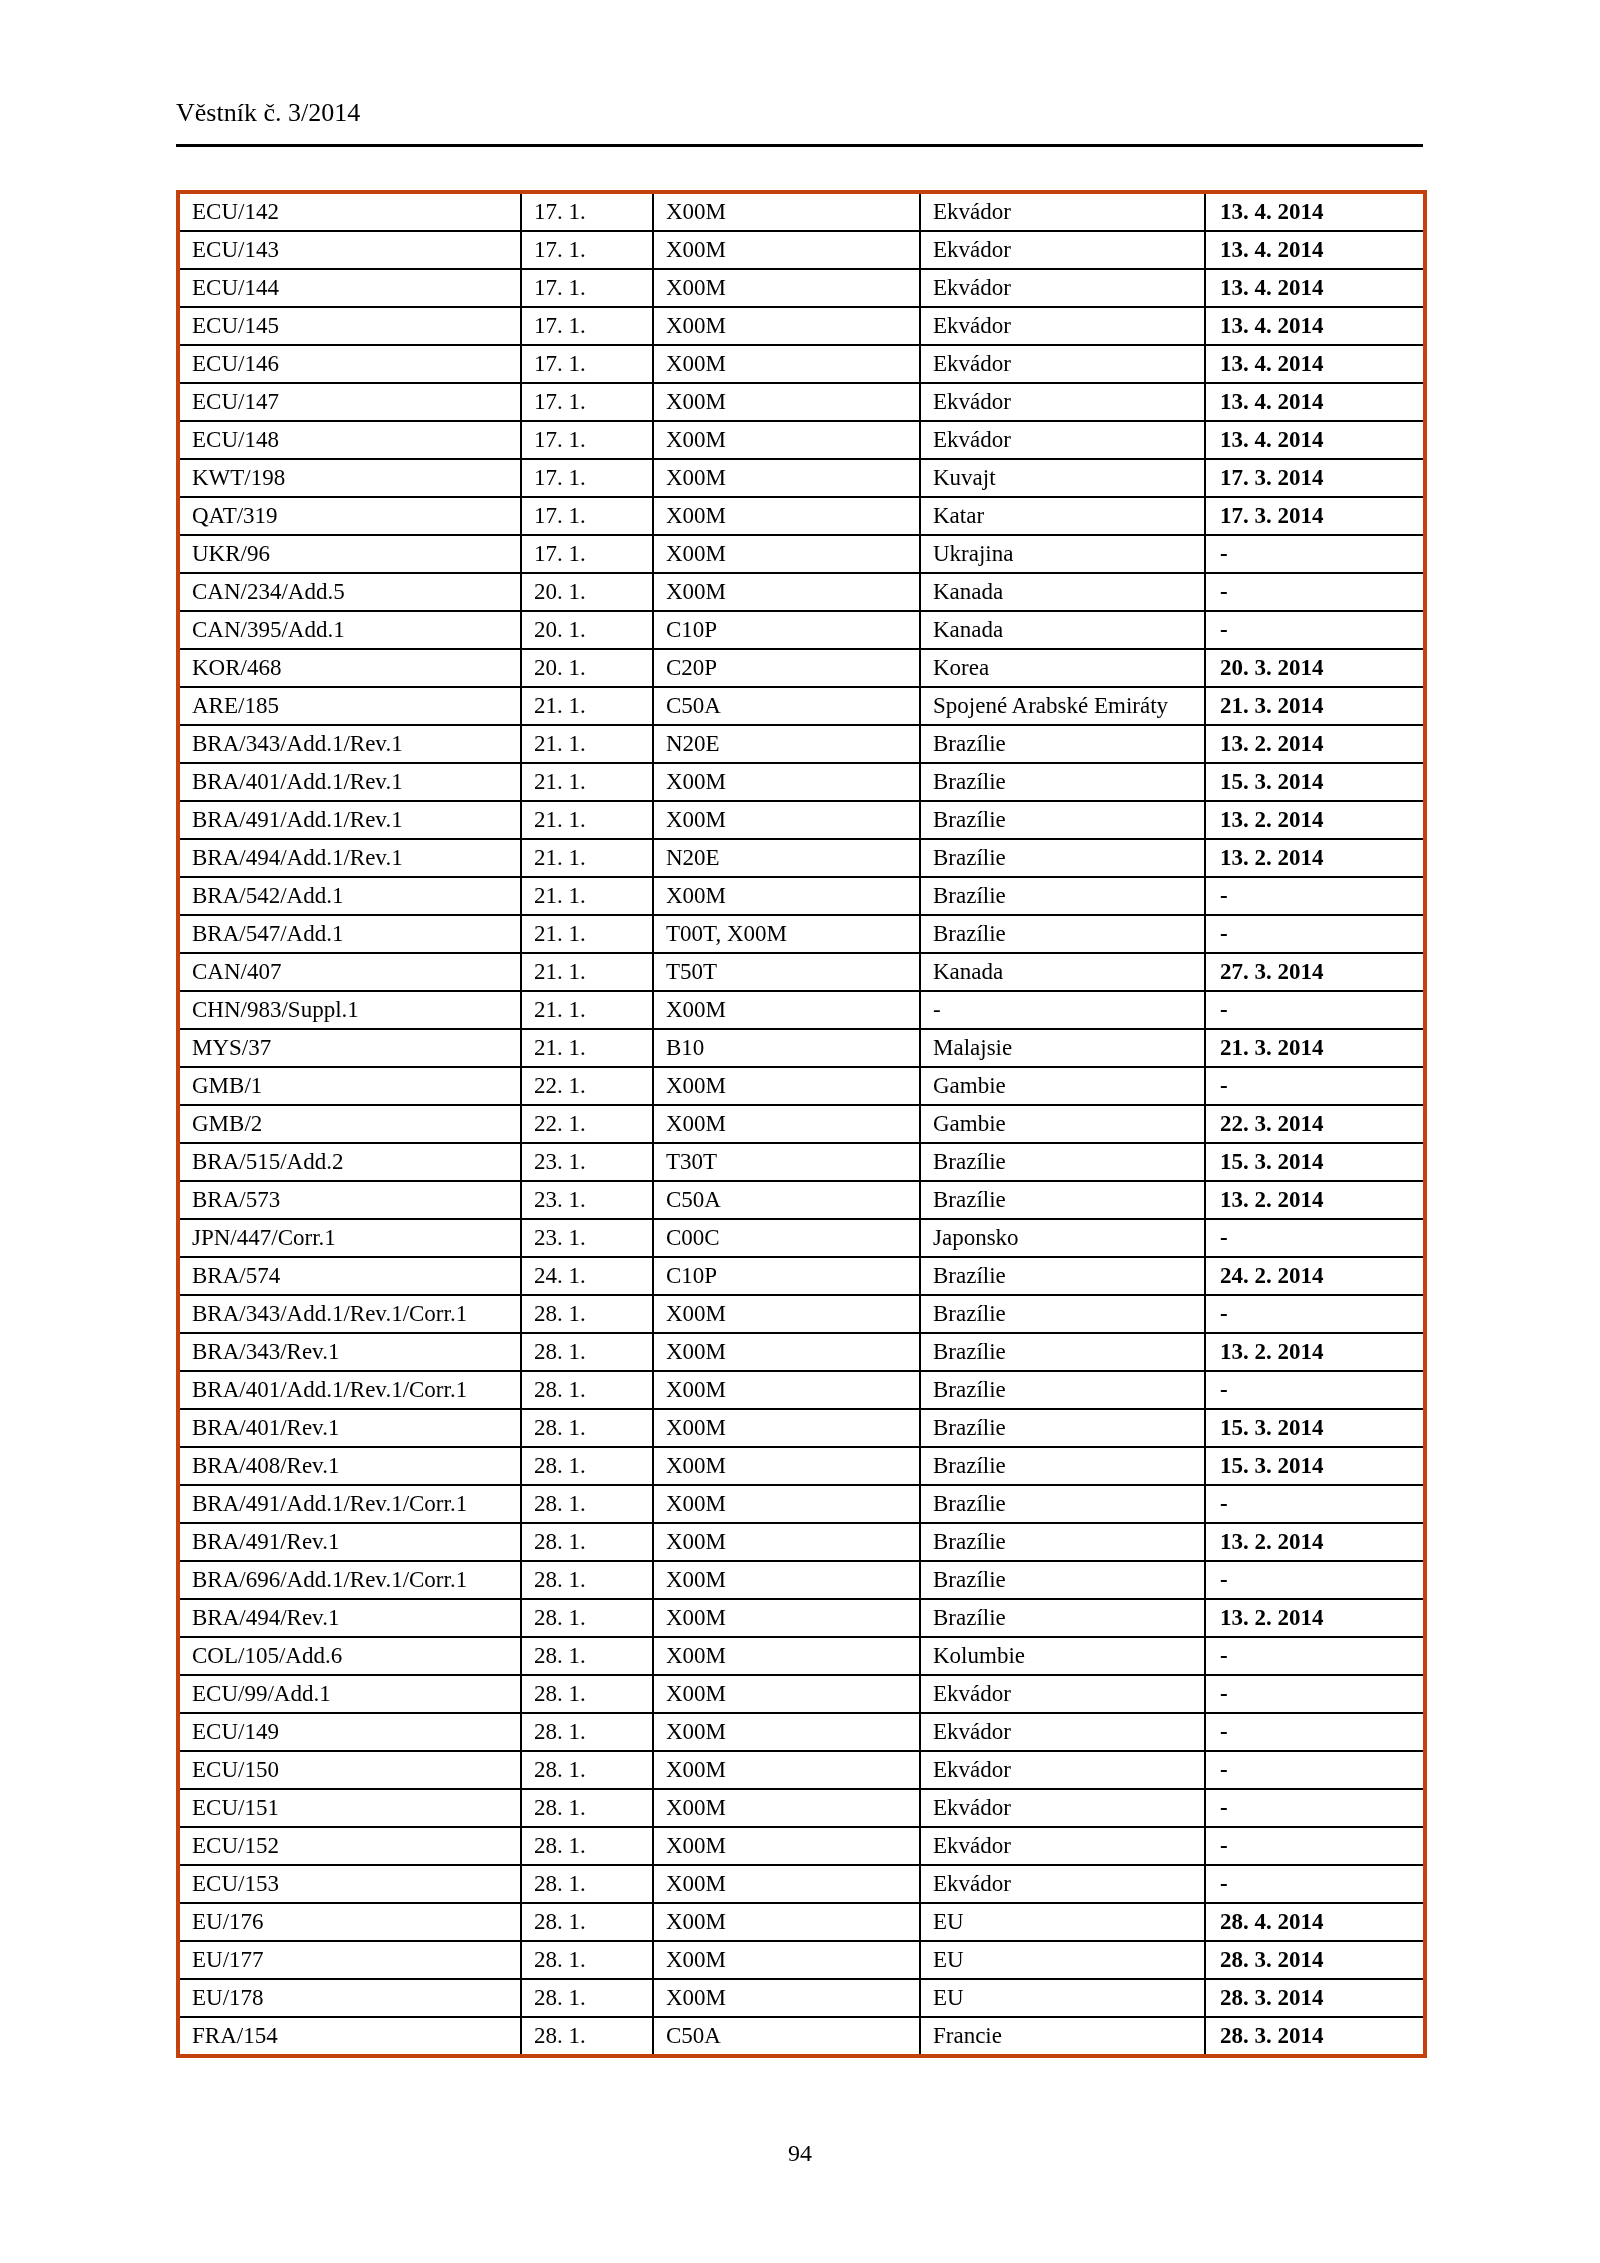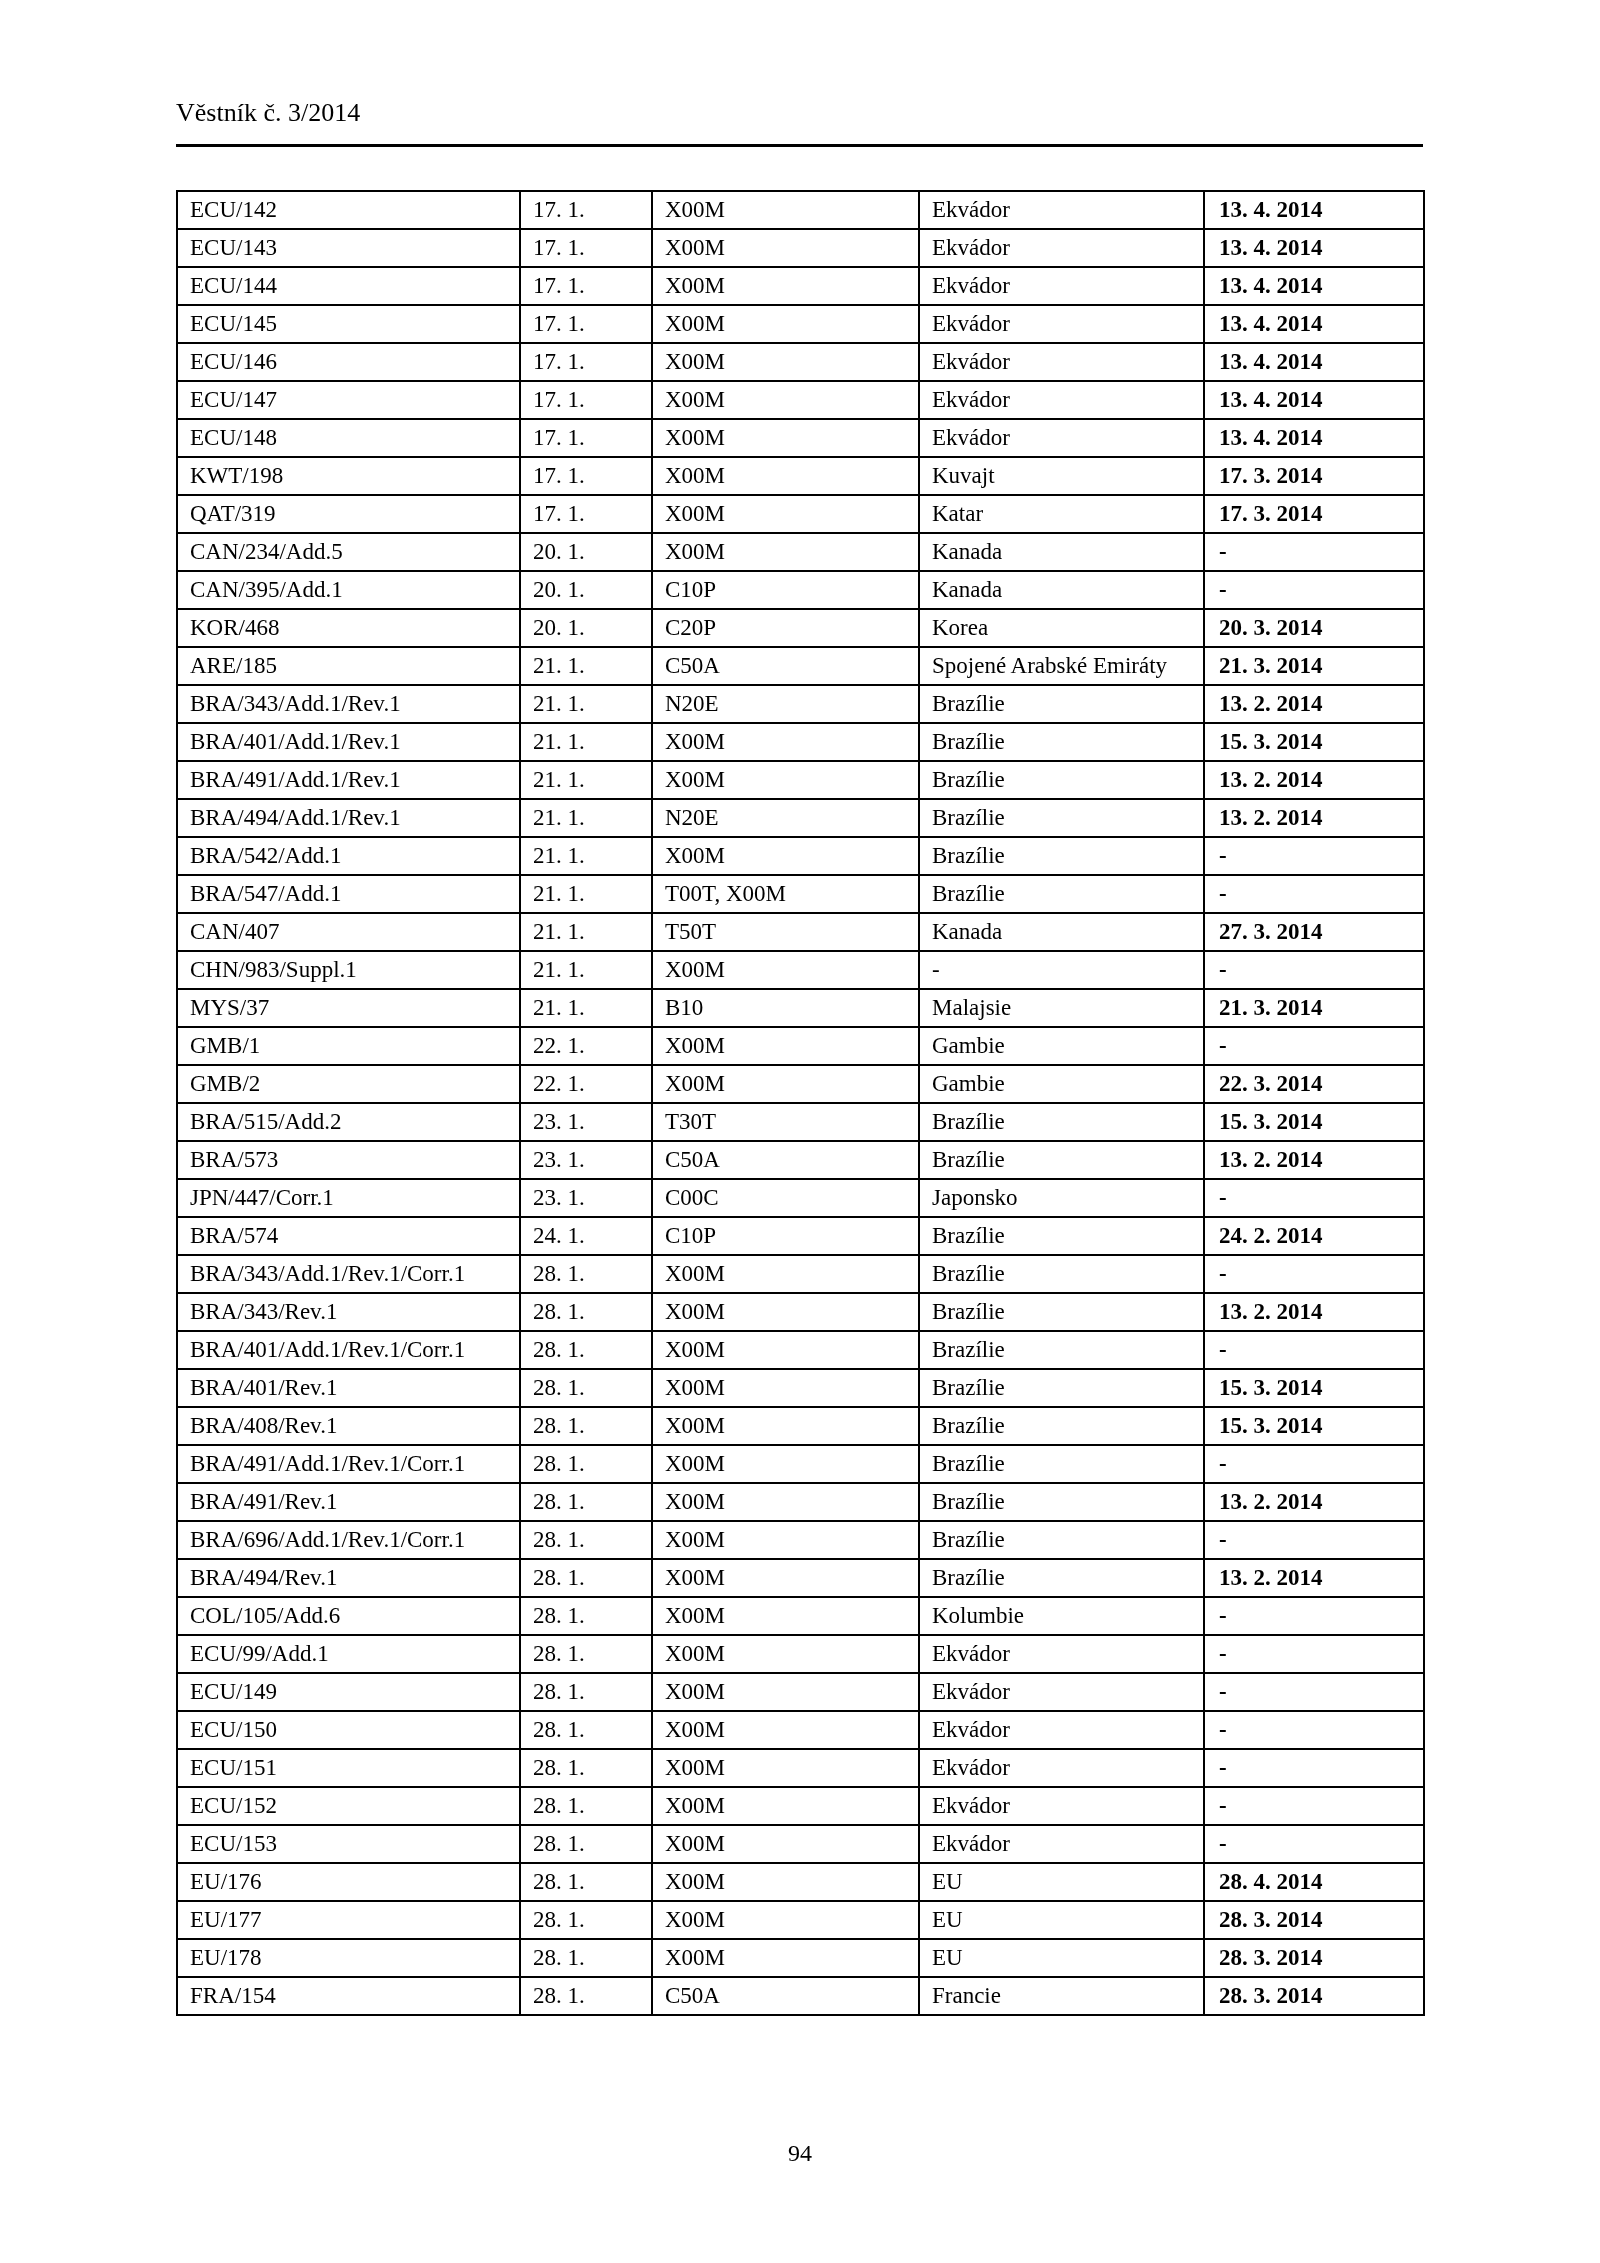--- a/index.html
+++ b/index.html
@@ -34,21 +34,21 @@
     background: #000000;
   }
   .data-table {
     position: absolute;
     left: 176px;
     top: 190px;
     width: 1247px;
     border-collapse: collapse;
     table-layout: fixed;
     font-size: 23px;
-    border: 2px solid #c2410c;
+    border: 4px solid #c2410c;
   }
   .data-table td {
     border: 2px solid #000000;
     height: 36px;
     padding: 0 4px 0 12px;
     vertical-align: middle;
     white-space: nowrap;
     overflow: hidden;
   }
   .data-table td.col-4 {
@@ -140,20 +140,27 @@
           <td class="col-4">17. 3. 2014</td>
         </tr>
         <tr>
           <td class="col-0">QAT/319</td>
           <td class="col-1">17. 1.</td>
           <td class="col-2">X00M</td>
           <td class="col-3">Katar</td>
           <td class="col-4">17. 3. 2014</td>
         </tr>
         <tr>
+          <td class="col-0">UKR/96</td>
+          <td class="col-1">17. 1.</td>
+          <td class="col-2">X00M</td>
+          <td class="col-3">Ukrajina</td>
+          <td class="col-4">-</td>
+        </tr>
+        <tr>
           <td class="col-0">CAN/234/Add.5</td>
           <td class="col-1">20. 1.</td>
           <td class="col-2">X00M</td>
           <td class="col-3">Kanada</td>
           <td class="col-4">-</td>
         </tr>
         <tr>
           <td class="col-0">CAN/395/Add.1</td>
           <td class="col-1">20. 1.</td>
           <td class="col-2">C10P</td>

